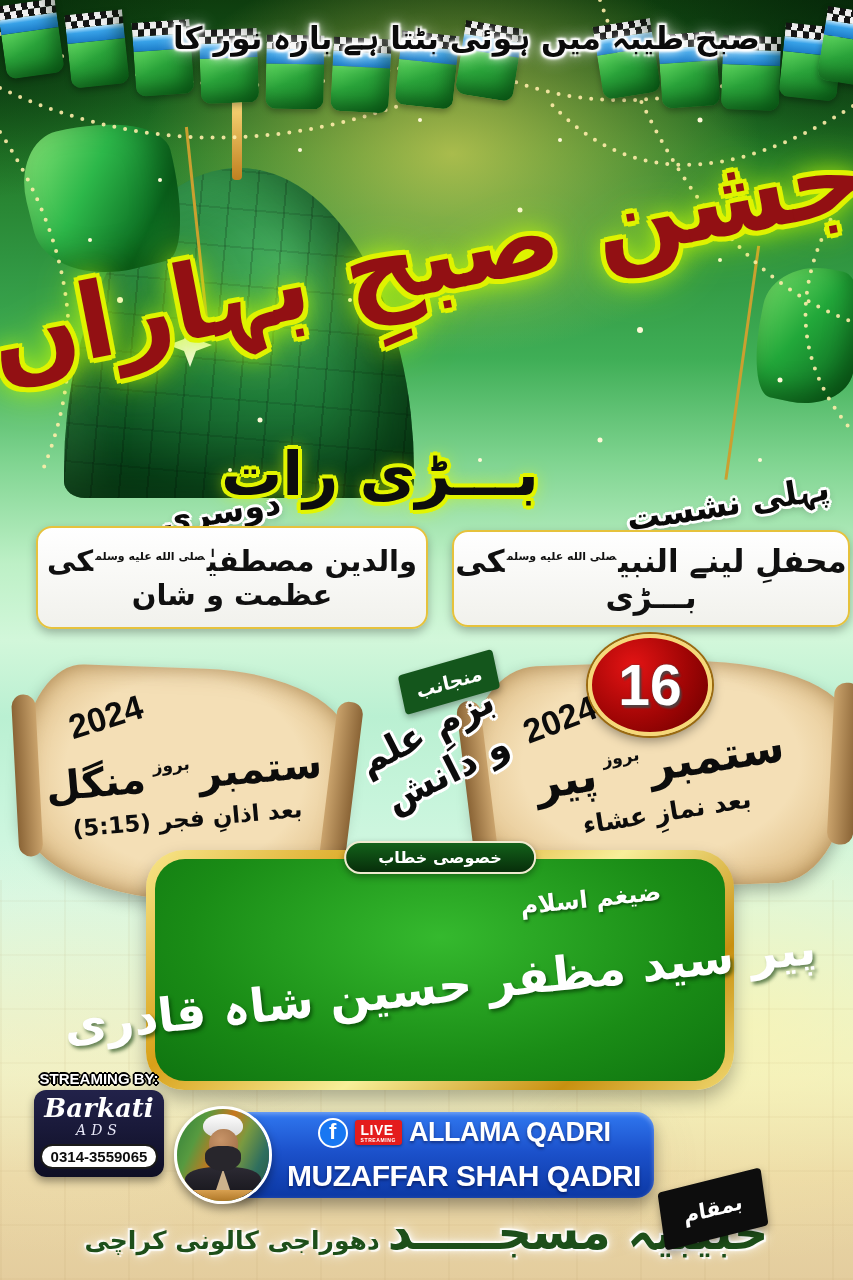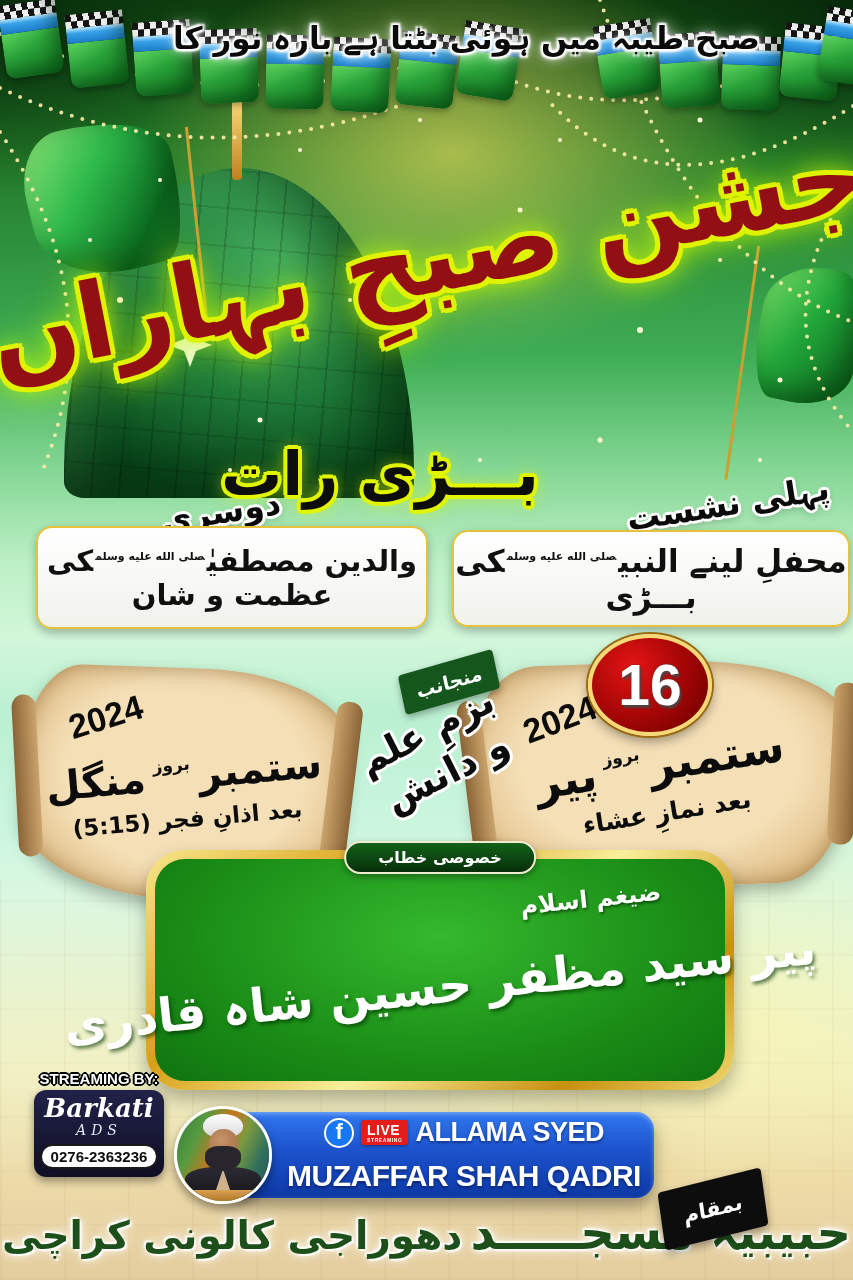--- a/index.html
+++ b/index.html
@@ -179,21 +179,21 @@
   .st{font-size:5px;font-weight:bold;letter-spacing:.6px;margin-top:1px;}
   .lb-name1{font-size:27px;font-weight:bold;letter-spacing:-.5px;text-shadow:0 2px 3px rgba(0,0,40,.45);}
   .lb-name2{font-size:30px;font-weight:bold;letter-spacing:-.5px;margin-top:11px;text-shadow:0 2px 3px rgba(0,0,40,.45);}
   
   .venue-tag{left:660px;top:1180px;width:106px;height:58px;z-index:8;background:#0d0d0d;color:#fff;
     display:flex;align-items:center;justify-content:center;font-size:21px;font-weight:bold;direction:rtl;
     transform:rotate(-14deg) skewX(-6deg);border-radius:4px;box-shadow:0 4px 8px rgba(0,0,0,.35);}
   .venue{left:0;right:0;top:1204px;z-index:7;display:flex;direction:rtl;justify-content:center;
     align-items:baseline;gap:8px;color:#1d4f1a;font-weight:bold;
     text-shadow:0 0 6px #fff,0 0 14px #fff,2px 2px 1px rgba(255,255,255,.85),-2px -2px 1px rgba(255,255,255,.85);}
-  .v-big{font-size:48px;} .v-small{font-size:39px;text-align:right;}
+  .v-big{font-size:48px;} .v-small{font-size:25px;text-align:right;}
 </style>
 </head>
 <body>
 
 <div class="poster">
 
   <div class="layer mosque-pattern"></div>
   <div class="layer dome"></div>
   <div class="layer spire"></div>
   <div class="layer gflag-left"></div>
@@ -305,42 +305,42 @@
       <div class="honorific">ضیغم اسلام</div>
       <div class="speaker">پیر سید مظفر حسین شاہ قادری</div>
     </div>
   </div>
 
   <div class="layer designed-by">
     <div class="db-heading">STREAMING BY:</div>
     <div class="db-card">
       <div class="db-brand">Barkati</div>
       <div class="db-sub">ADS</div>
-      <div class="db-phone">0276-2363236</div>
+      <div class="db-phone">0314-3559065</div>
     </div>
   </div>
 
   <div class="layer photo">
     <div class="ph ph-bg"></div>
     <div class="ph ph-body"></div>
     <div class="ph ph-vest"></div>
     <div class="ph ph-turban"></div>
     <div class="ph ph-face"></div>
     <div class="ph ph-beard"></div>
     <div class="ph ph-desk"></div>
   </div>
 
   <div class="layer live-banner">
     <div class="lb-row1">
       <span class="fb">f</span>
       <span class="live-badge">
         <span class="lv">LIVE</span>
         <span class="st">STREAMING</span>
       </span>
-      <span class="lb-name1">ALLAMA SYED</span>
+      <span class="lb-name1">ALLAMA QADRI</span>
     </div>
     <div class="lb-name2">MUZAFFAR SHAH QADRI</div>
   </div>
 
   <div class="layer venue-tag">بمقام</div>
   <div class="layer venue">
     <span class="v-big">حبیبیہ مسجـــــد</span>
     <span class="v-small">دھوراجی کالونی کراچی</span>
   </div>
 

